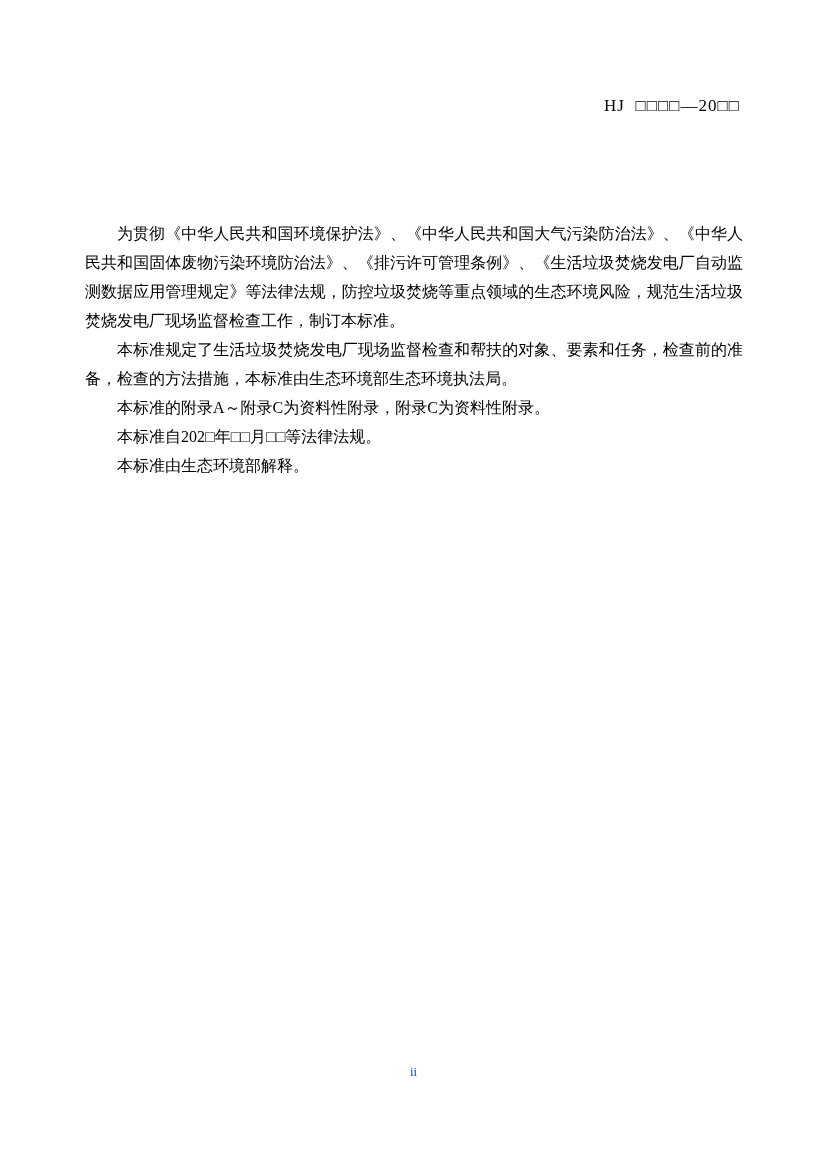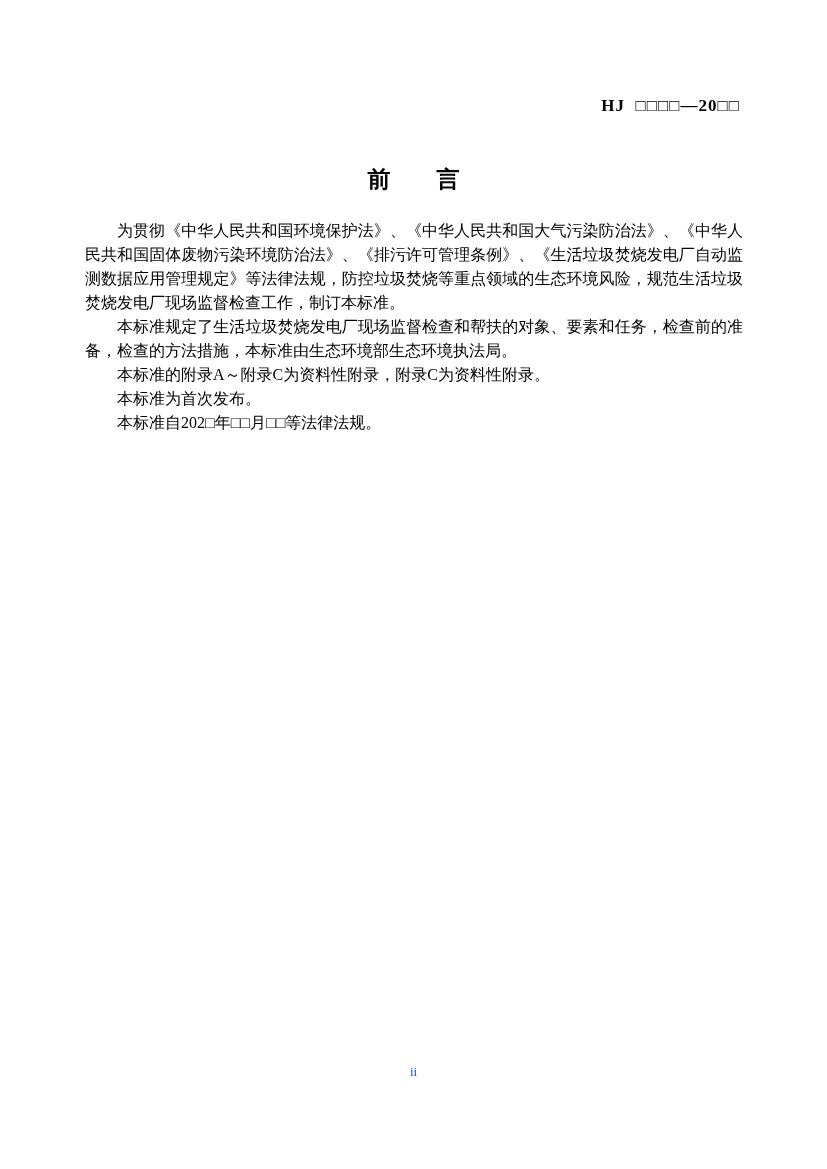--- a/index.html
+++ b/index.html
@@ -15,42 +15,42 @@
     color: #000000;
     font-family: "Liberation Serif", "DejaVu Serif", serif;
     overflow: hidden;
   }
   .doc-header {
     position: absolute;
     top: 96px;
     left: 0;
     right: 87px;
     text-align: right;
-    font-weight: bold;
+    font-weight: normal;
     font-size: 17px;
     letter-spacing: 1px;
     white-space: pre;
   }
   .doc-title {
     position: absolute;
     top: 164px;
     left: 0;
     width: 100%;
     text-align: center;
     font-weight: bold;
     font-size: 23px;
     white-space: pre;
   }
   .doc-body {
     position: absolute;
     top: 219px;
     left: 85px;
     width: 658px;
     font-size: 16px;
-    line-height: 24px;
+    line-height: 29px;
     text-align: justify;
   }
   .doc-body p {
     margin: 0;
     padding: 0;
     text-indent: 2em;
   }
   .doc-footer {
     position: absolute;
     top: 1064px;
@@ -61,25 +61,24 @@
     color: #1d4ed8;
   }
 </style>
 </head>
 <body>
 
 <div class="page">
 
   <div class="doc-header">HJ  □□□□—20□□</div>
 
-  <div class="doc-title">前　　言</div>
 
   <div class="doc-body">
       <p>为贯彻《中华人民共和国环境保护法》、《中华人民共和国大气污染防治法》、《中华人民共和国固体废物污染环境防治法》、《排污许可管理条例》、《生活垃圾焚烧发电厂自动监测数据应用管理规定》等法律法规，防控垃圾焚烧等重点领域的生态环境风险，规范生活垃圾焚烧发电厂现场监督检查工作，制订本标准。</p>
       <p>本标准规定了生活垃圾焚烧发电厂现场监督检查和帮扶的对象、要素和任务，检查前的准备，检查的方法措施，本标准由生态环境部生态环境执法局。</p>
       <p>本标准的附录A～附录C为资料性附录，附录C为资料性附录。</p>
-      <p>本标准为首次发布。</p>
       <p>本标准自202□年□□月□□等法律法规。</p>
+      <p>本标准由生态环境部解释。</p>
     </div>
 
   <div class="doc-footer">ii</div>
 
 </div>
 
 </body></html>

